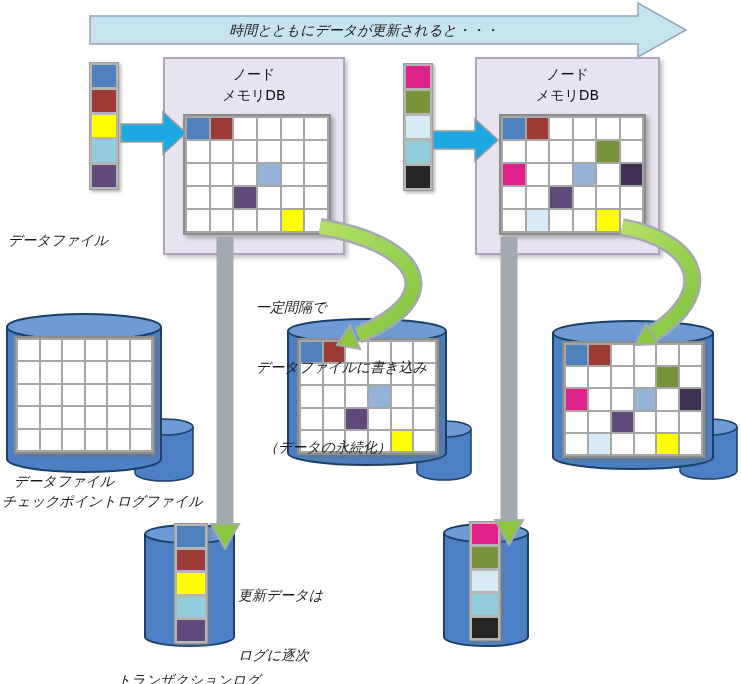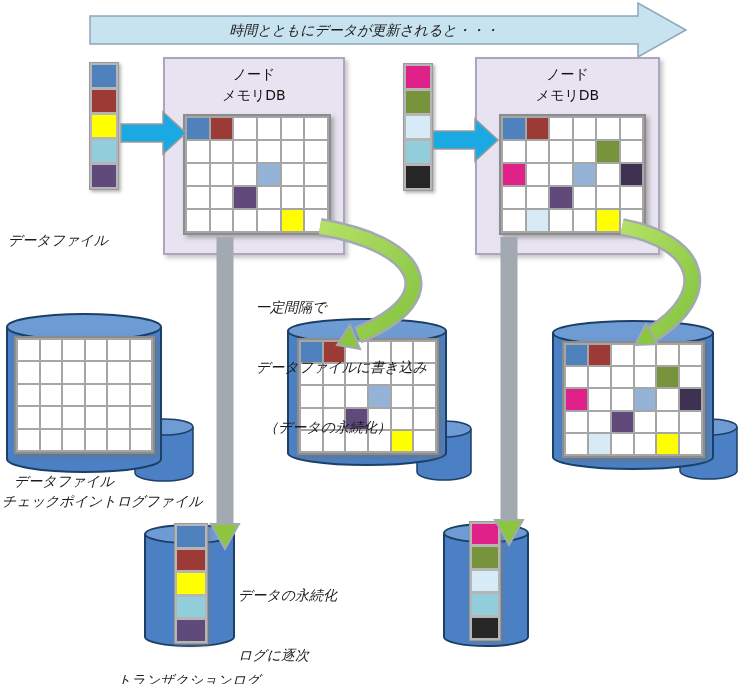--- a/index.html
+++ b/index.html
@@ -283,26 +283,26 @@
     <div class="sq" style="background: rgb(146, 205, 220);"></div>
     <div class="sq" style="background: rgb(38, 38, 38);"></div>
   </div>
 
 <div class="abs txt" style="left:8px;top:190px;">
   <div>データファイル</div>
 </div>
 <div class="abs txt" style="left:256px;top:257px;">
   <div>一定間隔で</div>
   <div>データファイルに書き込み</div>
-  <div style="padding-left:8px;">（データの永続化）</div>
+  <div style="padding-left:8px;margin-top:20px;">（データの永続化）</div>
 </div>
 <div class="abs txt" style="left:14px;top:471px;text-align:right;">データファイル</div>
 <div class="abs txt" style="left:2px;top:491px;">チェックポイントログファイル</div>
 <div class="abs txt" style="left:238px;top:545px;">
-  <div>データの永続化</div>
+  <div>更新データは</div>
   <div>ログに逐次</div>
   
 </div>
 <div class="abs txt" style="left:117px;top:670px;">トランザクションログ</div>
 
 <svg class="abs overlay" style="left:0;top:0;" width="741" height="684" viewBox="0 0 741 684">
   <defs>
     <linearGradient id="grn" x1="0" y1="0" x2="1" y2="1">
       <stop offset="0" stop-color="#B4E066"></stop>
       <stop offset="1" stop-color="#84C43F"></stop>

